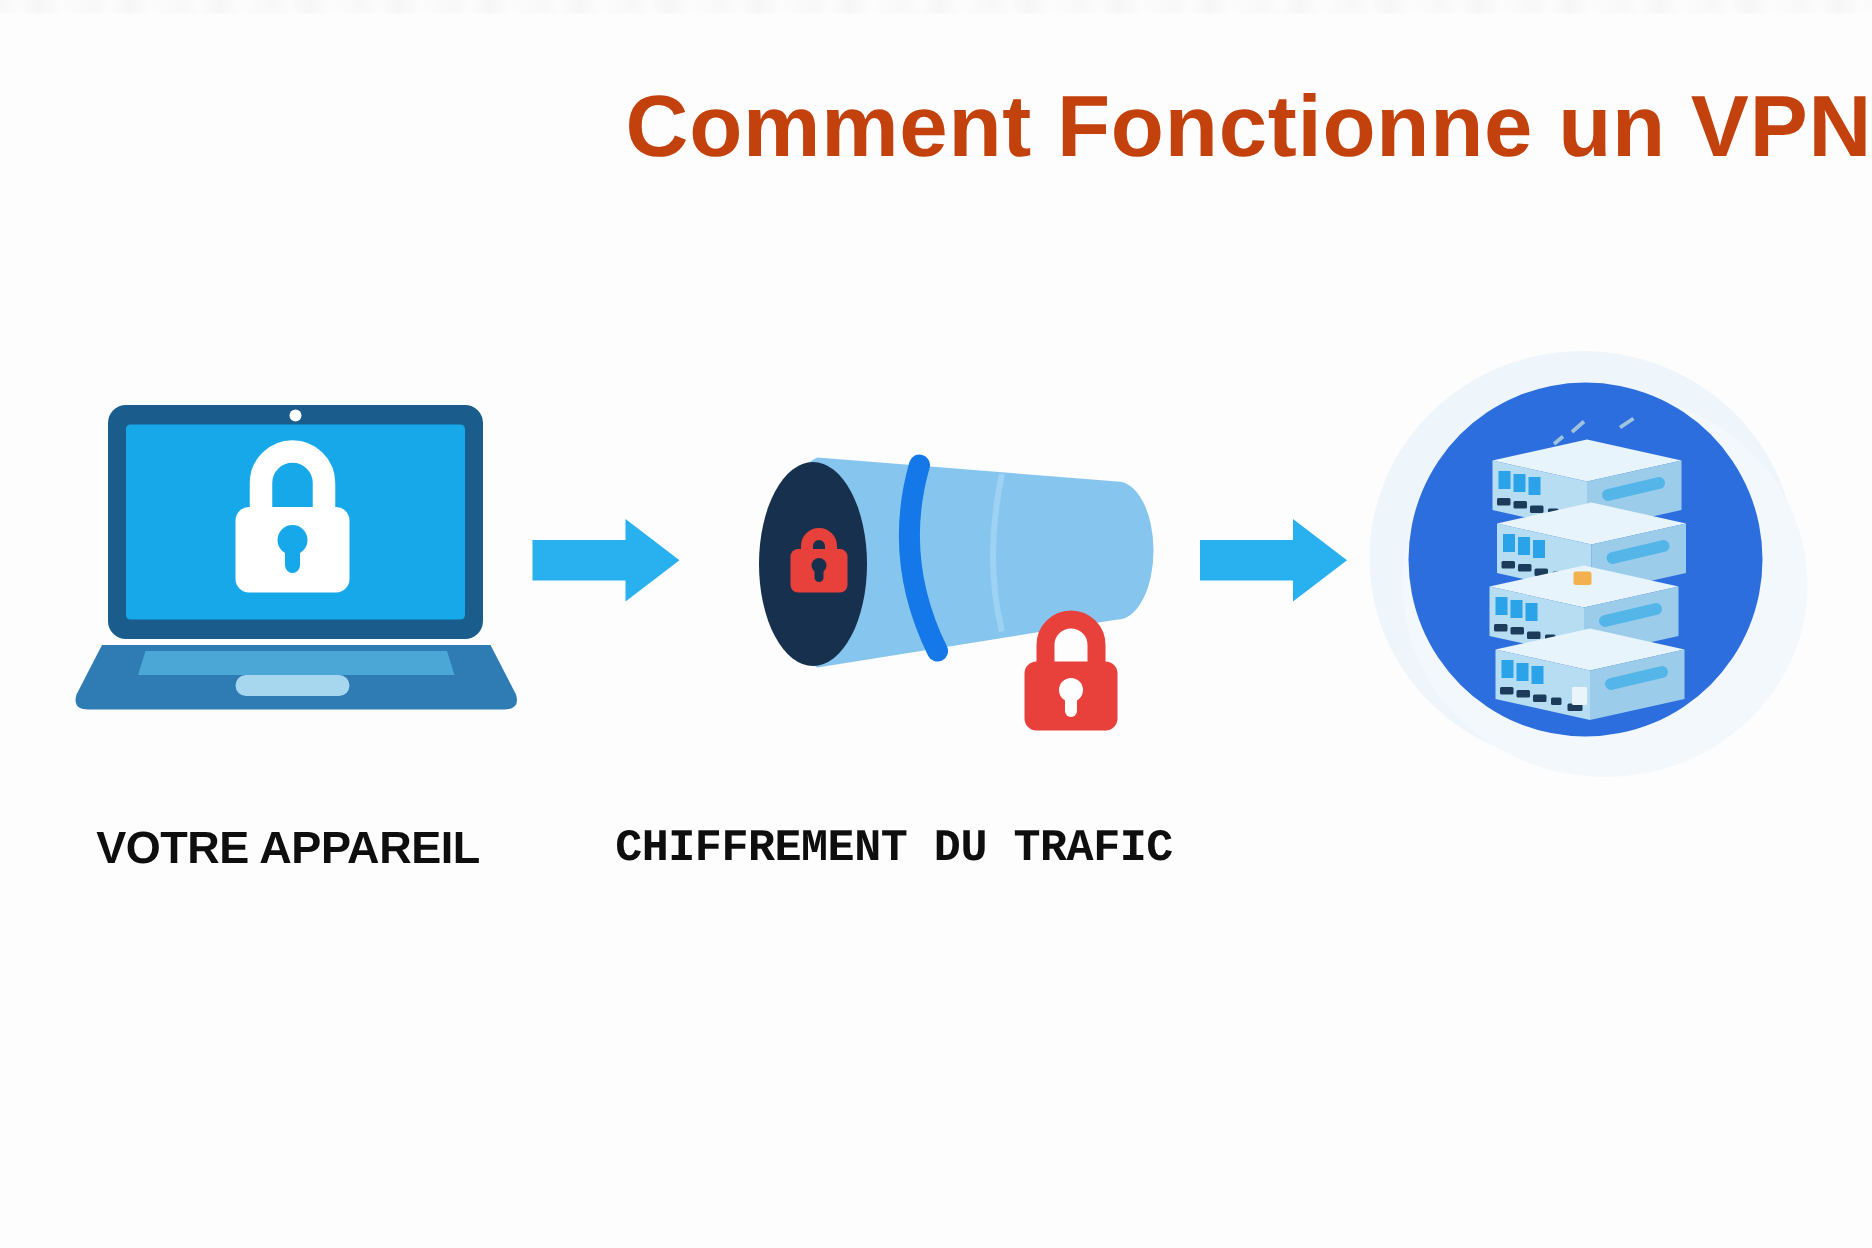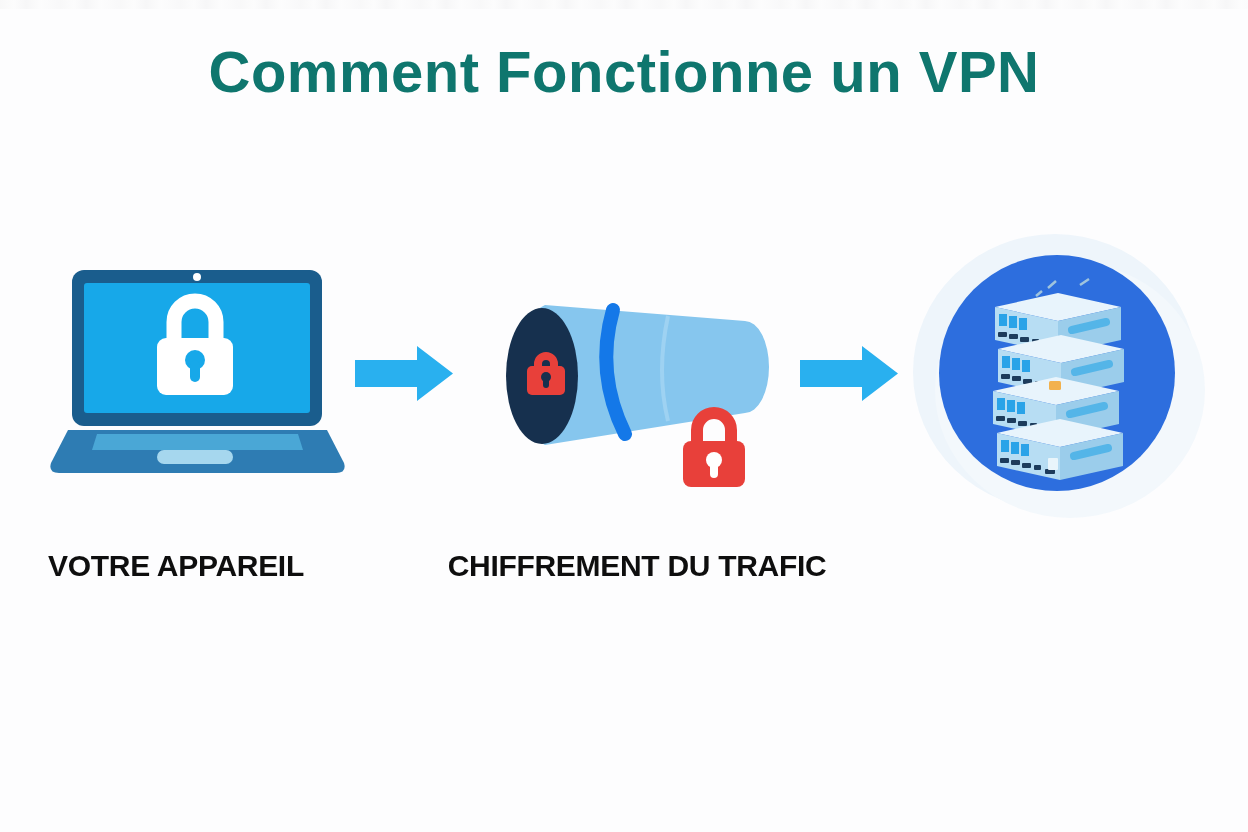--- a/index.html
+++ b/index.html
@@ -20,46 +20,46 @@
   .top-artifact {
     position: absolute;
     top: 0; left: 0; right: 0;
     height: 9px;
     background: repeating-linear-gradient(90deg,
       #f4f4f4 0px, #fbfbfb 14px, #f1f1f2 26px, #fcfcfc 41px, #f5f5f6 60px);
     opacity: 0.55;
   }
   .title {
     position: absolute;
-    top: 38px;
+    top: 51px;
     left: 0;
     width: 100%;
-    text-align: center;
+    text-align: right;
     font-size: 58px;
     font-weight: 700;
     letter-spacing: 0.5px;
-    color: #0f766e;
+    color: #c2410c;
   }
   .diagram-svg {
     position: absolute;
     top: 0;
     left: 0;
   }
   .step-label {
     position: absolute;
     top: 549px;
     transform: translateX(-50%);
     font-size: 30px;
     font-weight: 700;
     letter-spacing: -0.3px;
     color: #0e0e0e;
     white-space: nowrap;
   }
-  .label-device   { left: 176px; }
-  .label-tunnel   { left: 637px; }
+  .label-device   { left: 192px; }
+  .label-tunnel   { left: 596px; font-family: Liberation Mono, monospace; }
   .label-internet { left: 1057px; }
 </style>
 </head>
 <body>
 
 <div class="canvas">
 
   <div class="top-artifact"></div>
 
   <div class="title">Comment Fonctionne un VPN</div>

